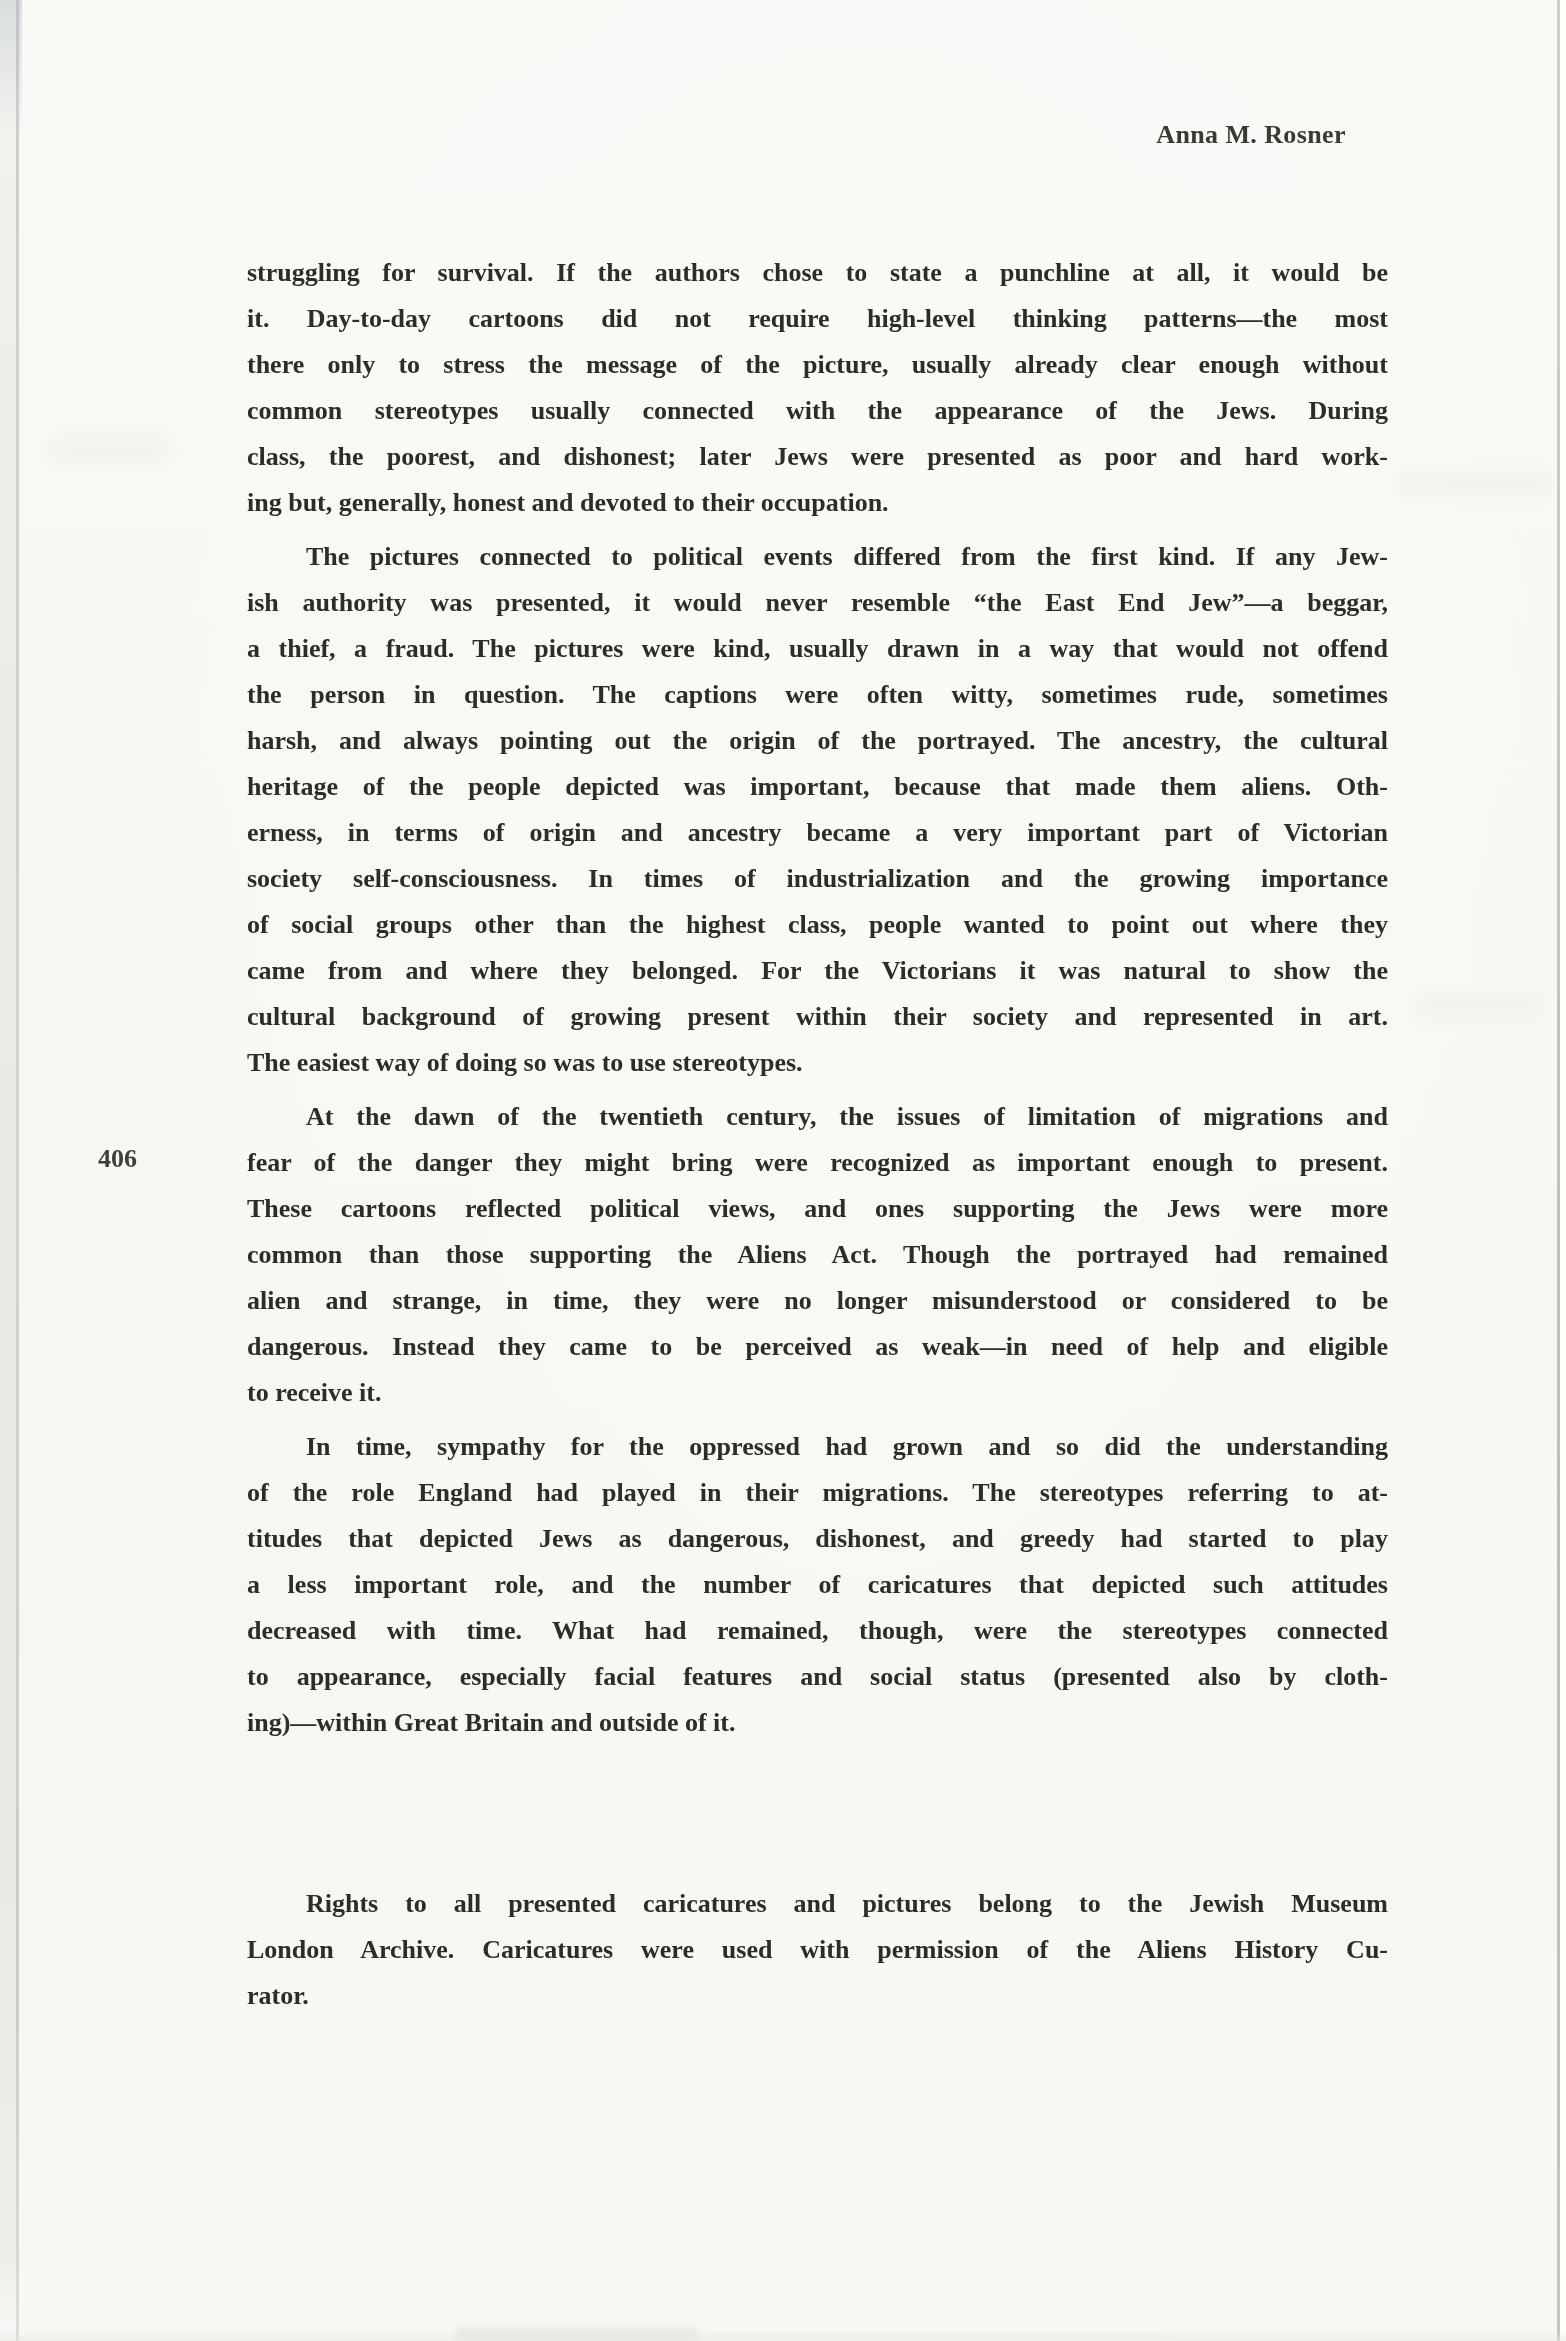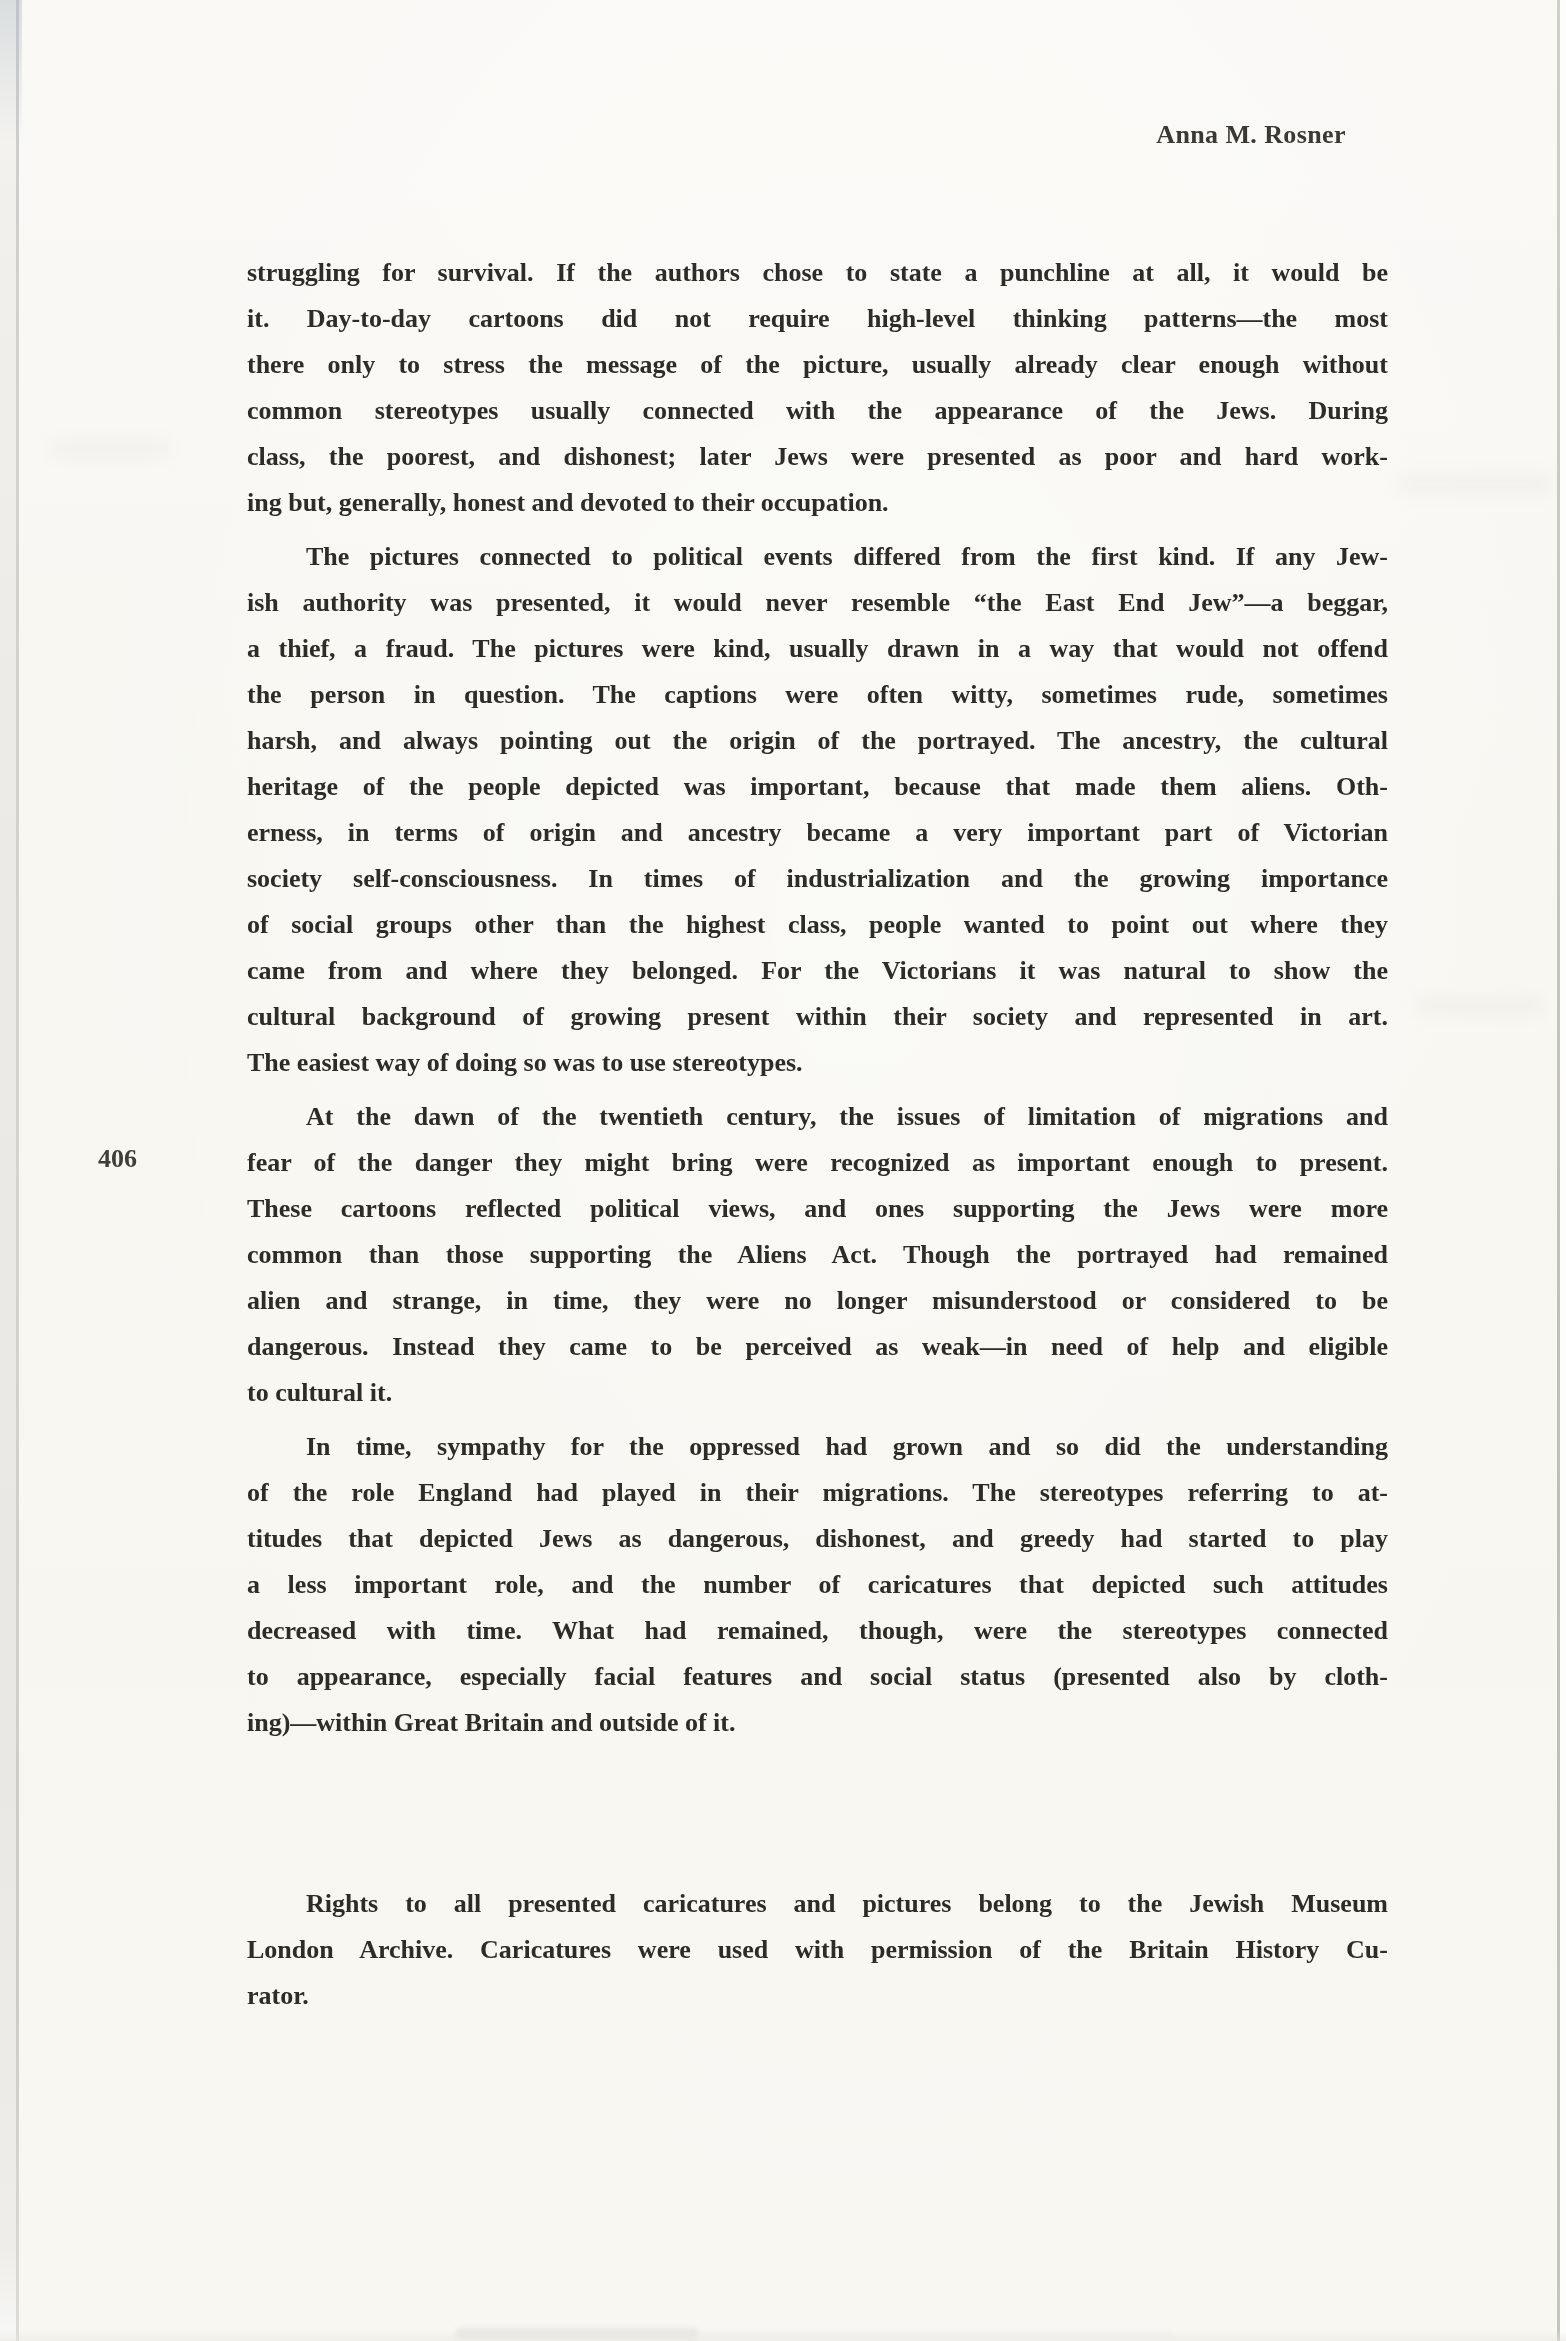--- a/index.html
+++ b/index.html
@@ -169,31 +169,31 @@
         <div class="line">cultural background of growing present within their society and represented in art.</div>
         <div class="line last">The easiest way of doing so was to use stereotypes.</div>
       </div>
       <div class="paragraph">
         <div class="line indent">At the dawn of the twentieth century, the issues of limitation of migrations and</div>
         <div class="line">fear of the danger they might bring were recognized as important enough to present.</div>
         <div class="line">These cartoons reflected political views, and ones supporting the Jews were more</div>
         <div class="line">common than those supporting the Aliens Act. Though the portrayed had remained</div>
         <div class="line">alien and strange, in time, they were no longer misunderstood or considered to be</div>
         <div class="line">dangerous. Instead they came to be perceived as weak—in need of help and eligible</div>
-        <div class="line last">to cultural it.</div>
+        <div class="line last">to receive it.</div>
       </div>
       <div class="paragraph">
         <div class="line indent">In time, sympathy for the oppressed had grown and so did the understanding</div>
         <div class="line">of the role England had played in their migrations. The stereotypes referring to at-</div>
         <div class="line">titudes that depicted Jews as dangerous, dishonest, and greedy had started to play</div>
         <div class="line">a less important role, and the number of caricatures that depicted such attitudes</div>
         <div class="line">decreased with time. What had remained, though, were the stereotypes connected</div>
         <div class="line">to appearance, especially facial features and social status (presented also by cloth-</div>
         <div class="line last">ing)—within Great Britain and outside of it.</div>
       </div>
       <div class="paragraph gap-before">
         <div class="line indent">Rights to all presented caricatures and pictures belong to the Jewish Museum</div>
-        <div class="line">London Archive. Caricatures were used with permission of the Britain History Cu-</div>
+        <div class="line">London Archive. Caricatures were used with permission of the Aliens History Cu-</div>
         <div class="line last">rator.</div>
       </div>
     </div>
 </div>
 
 
 </body></html>

